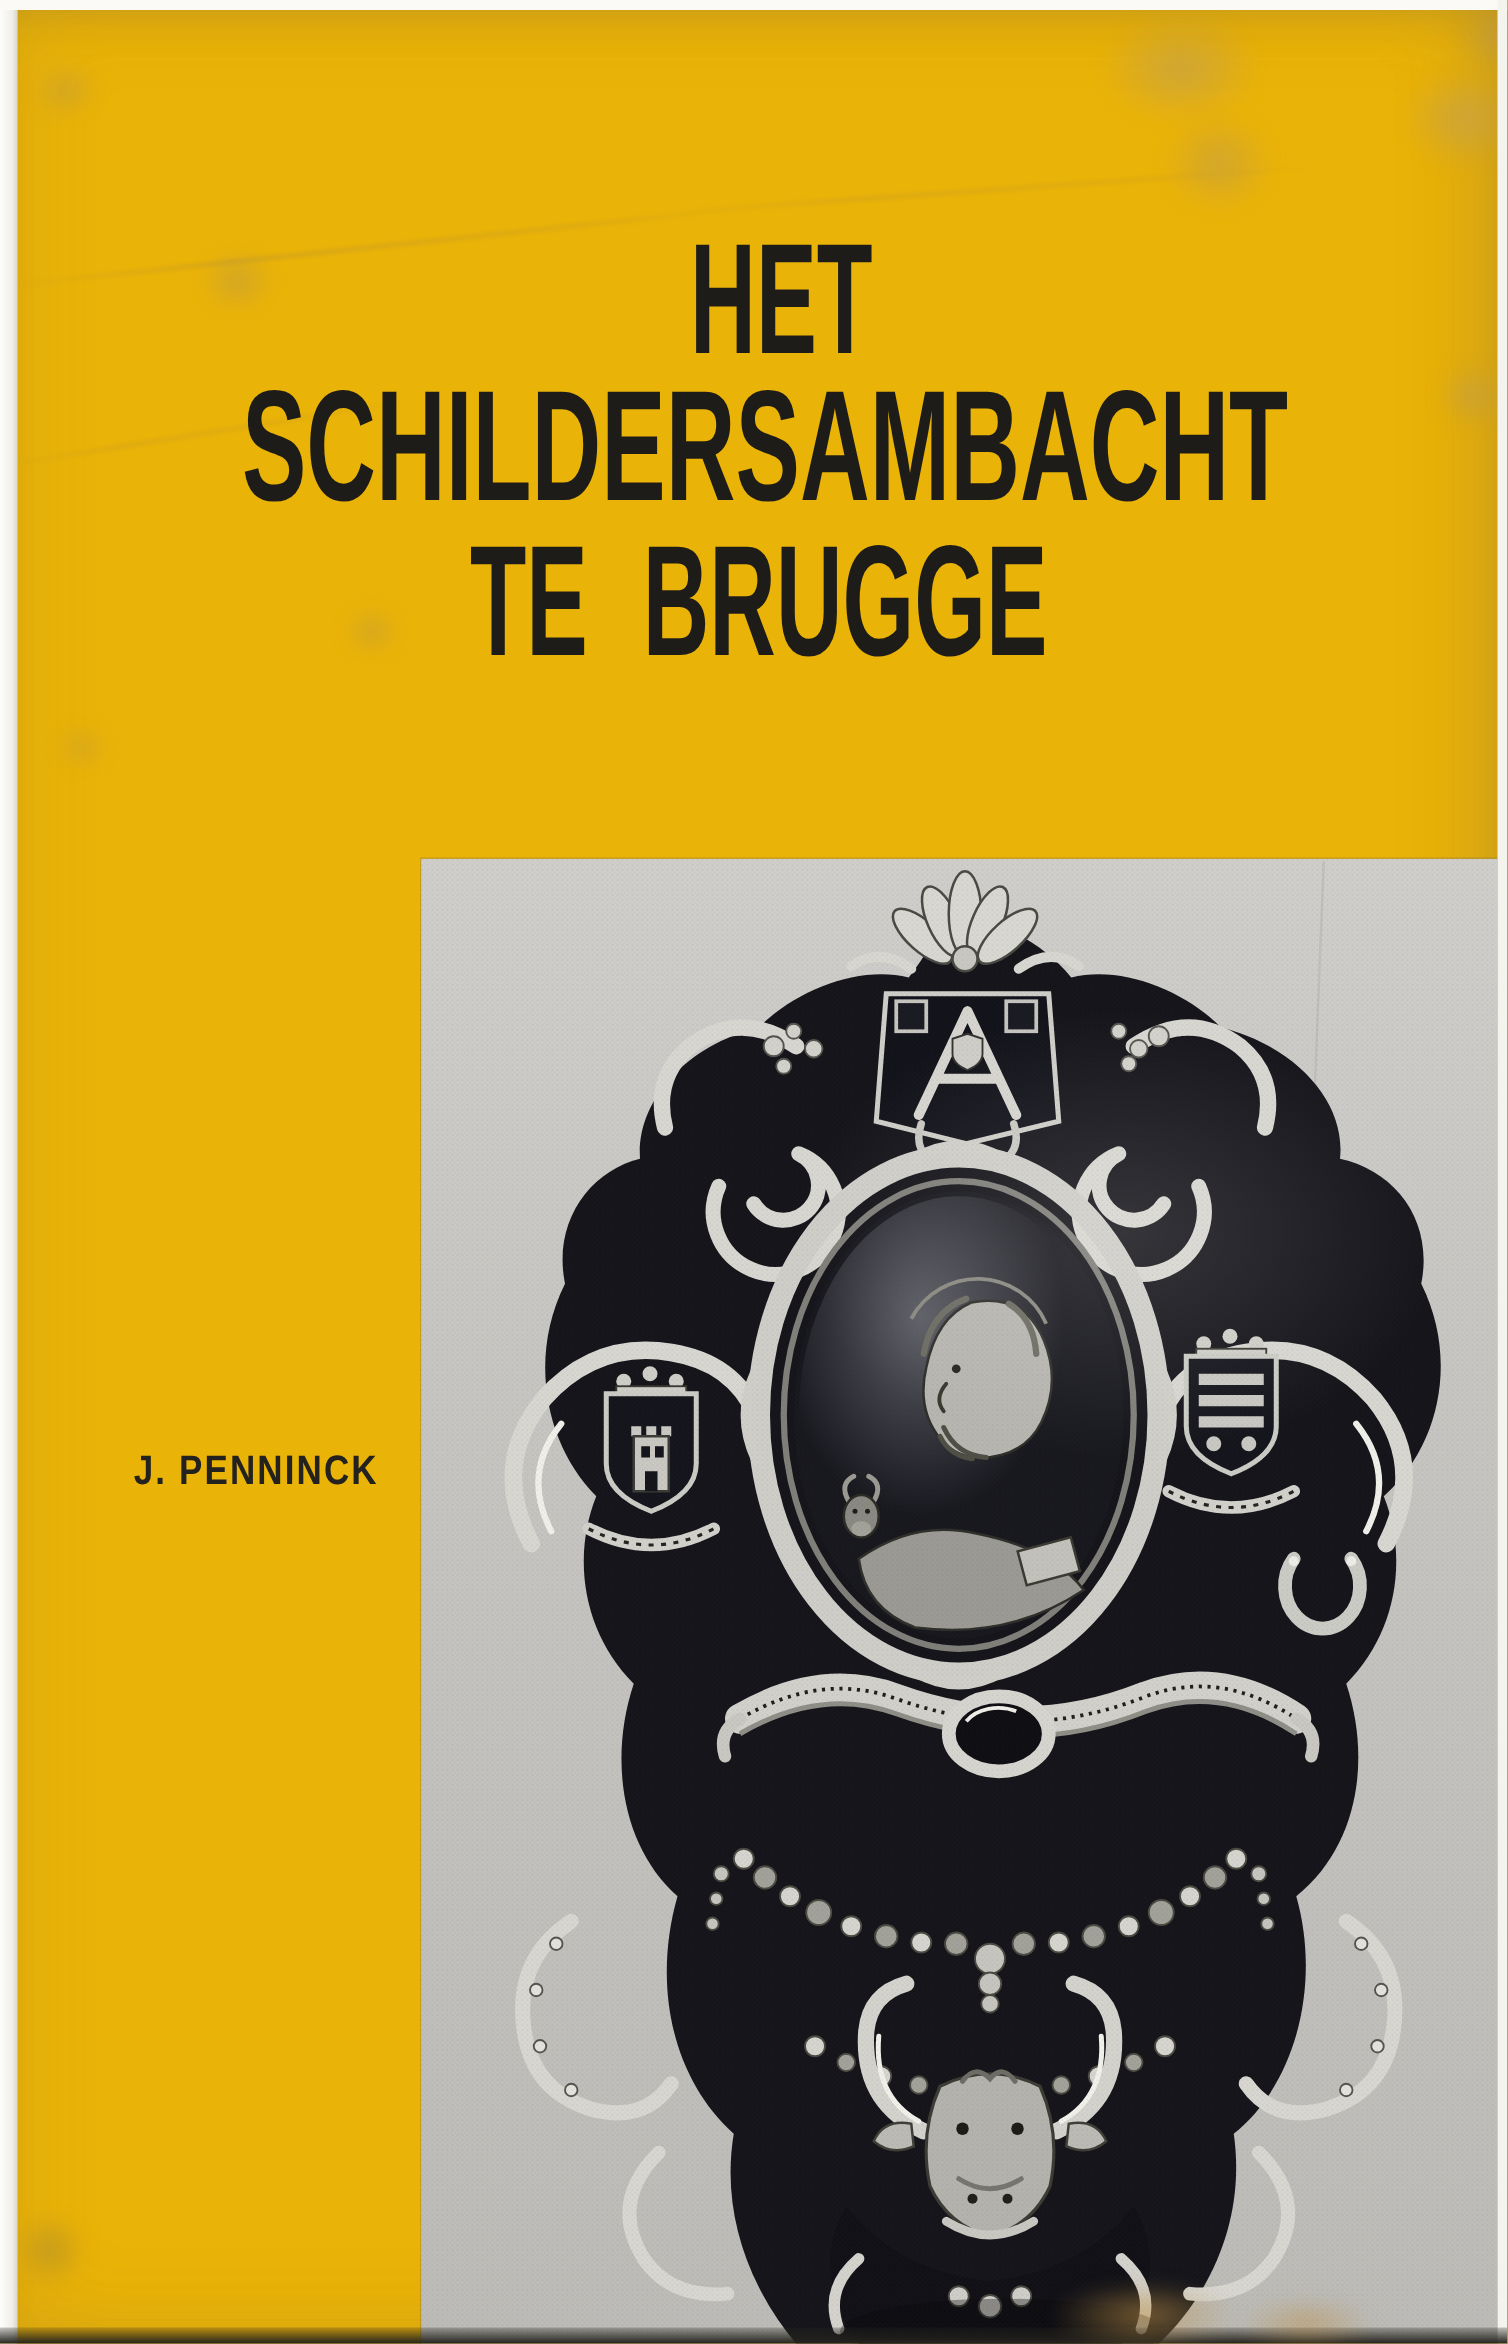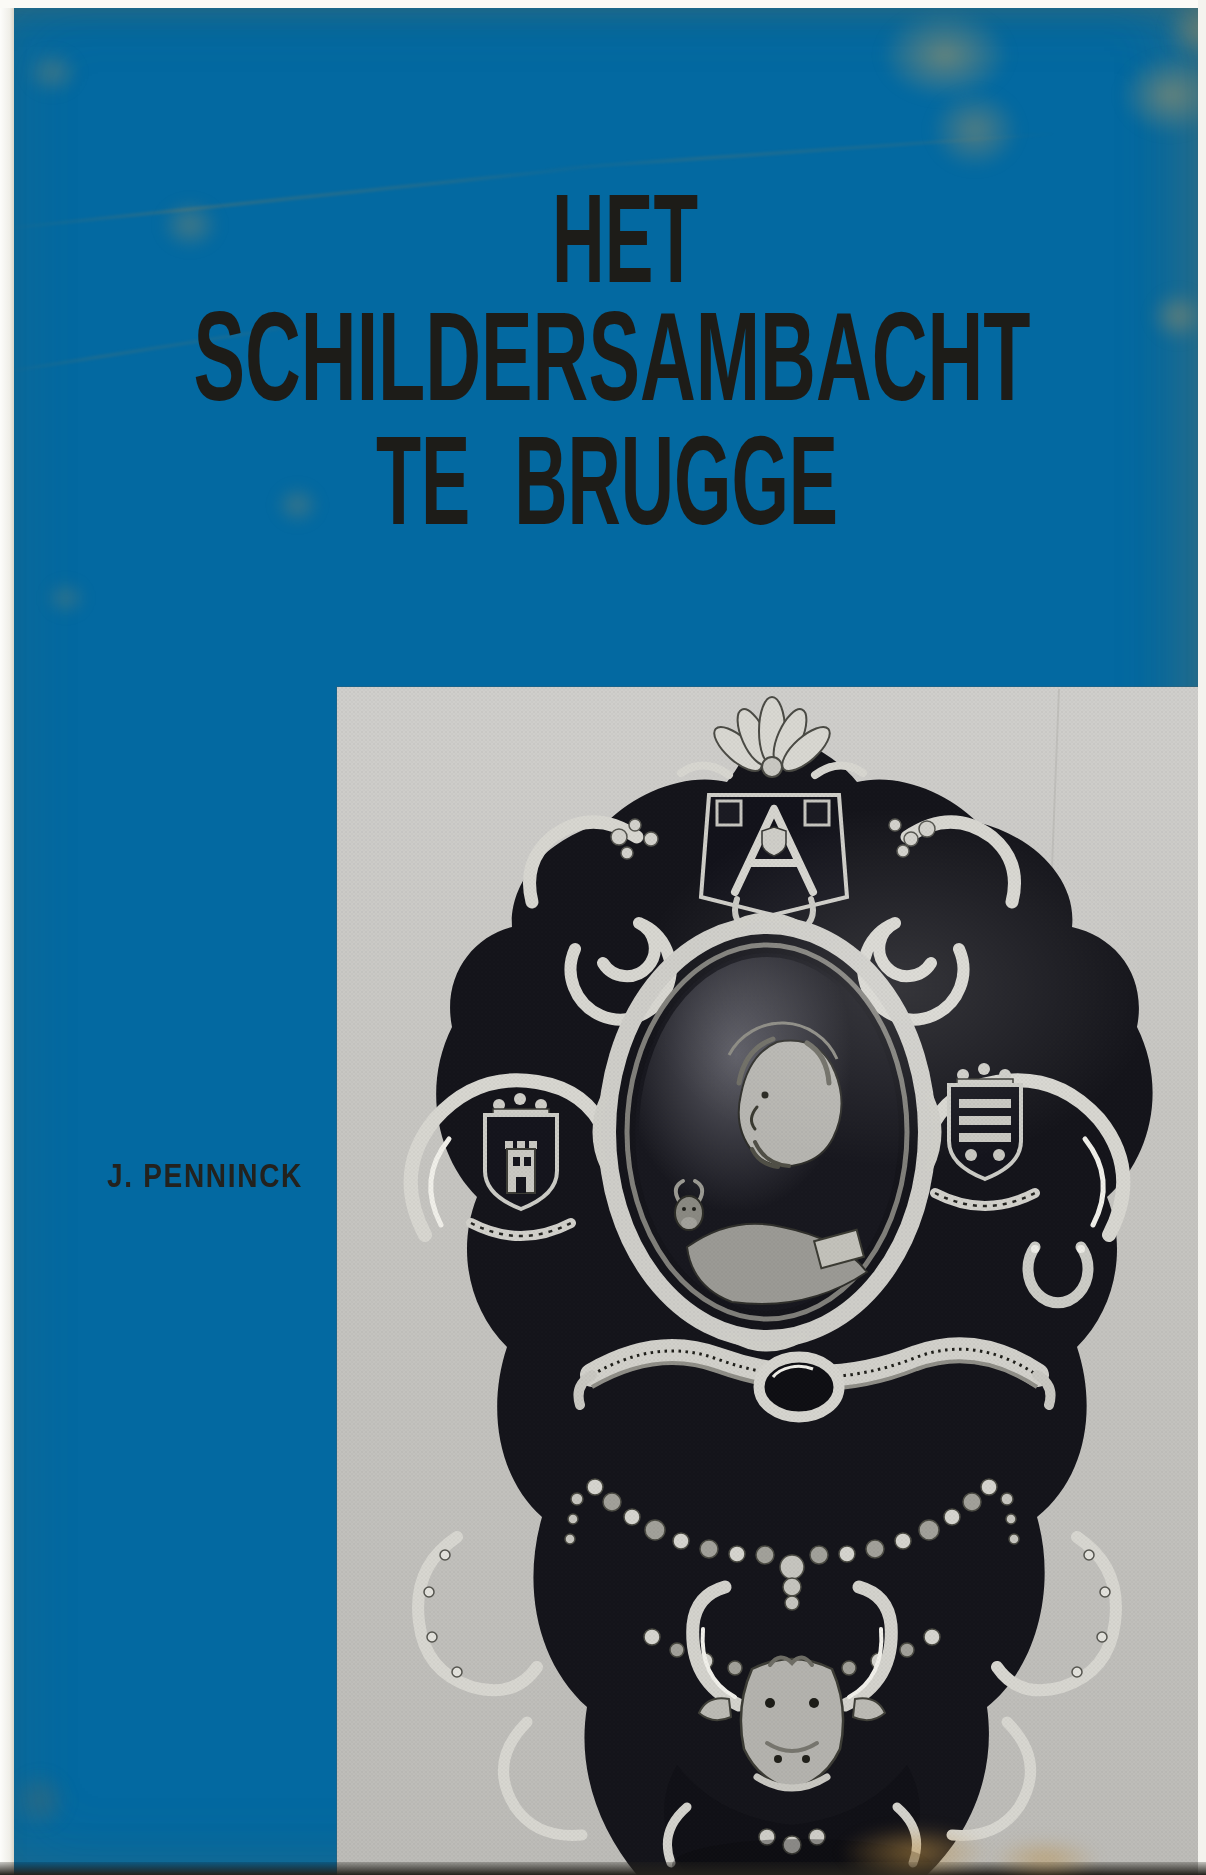--- a/index.html
+++ b/index.html
@@ -1,16 +1,16 @@
 <!DOCTYPE html>
 <html><head>
 <meta charset="utf-8">
 <style>
   html,body{margin:0;padding:0;background:#8a8a86;}
-  .page{position:relative;width:1206px;height:1875px;background:#0369a1;overflow:hidden;
+  .page{position:relative;width:1206px;height:1875px;background:#eab308;overflow:hidden;
         font-family:"Liberation Sans",sans-serif;}
   
   .left-page-edge{position:absolute;left:0;top:0;width:14px;height:100%;
         background:linear-gradient(90deg,#fdfdfb 0%,#efeee8 70%,#d8d5c8 100%);}
   .top-page-edge{position:absolute;left:0;top:0;width:100%;height:8px;background:#fbfaf6;}
   .right-page-edge{position:absolute;right:0;top:0;width:8px;height:100%;background:#f4f3ee;}
   .bottom-edge-shadow{position:absolute;left:0;bottom:0;width:100%;height:13px;
         background:linear-gradient(180deg,rgba(40,38,32,.25),#24221d);}
   
   .cover{position:absolute;left:14px;top:8px;width:1184px;height:1854px;

